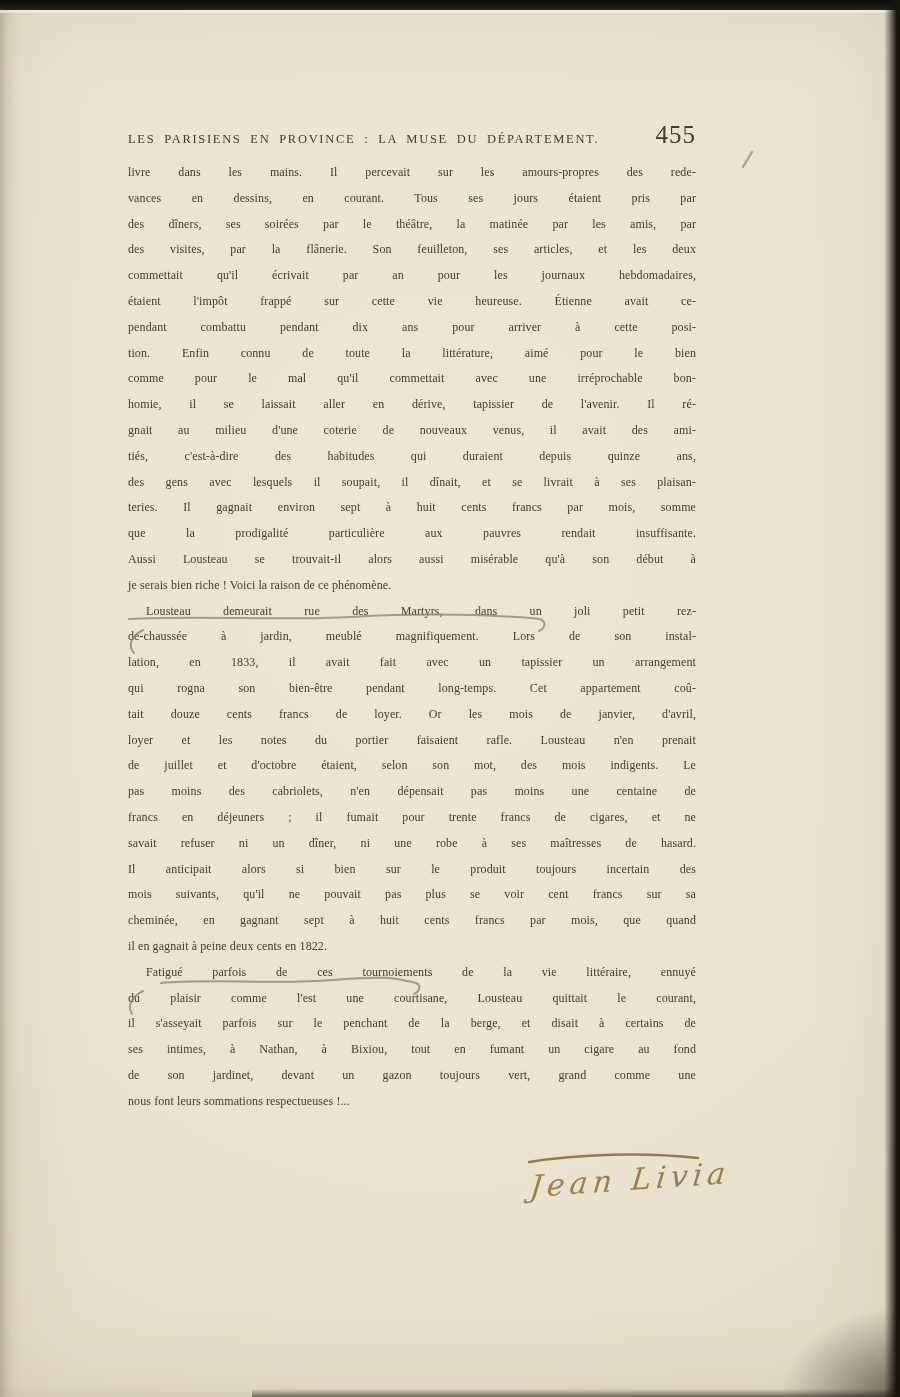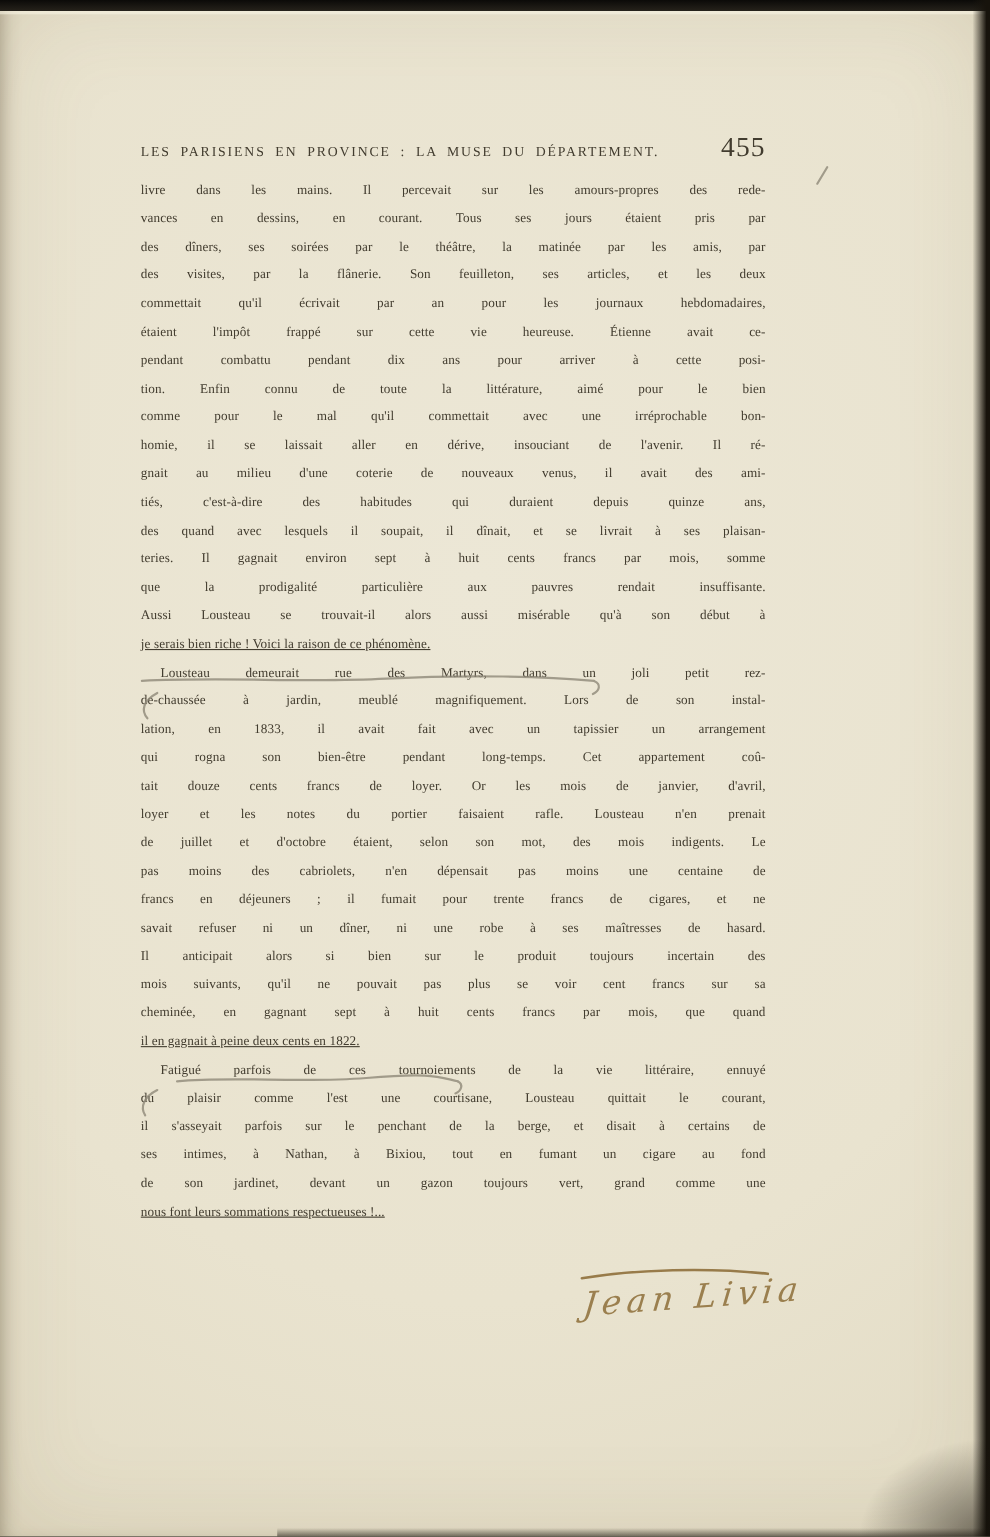--- a/index.html
+++ b/index.html
@@ -30,21 +30,21 @@
     display:flex;justify-content:space-between;align-items:baseline;color:var(--ink);
   }
   .running-title{font-size:12.5px;letter-spacing:1.7px;word-spacing:4px;font-weight:400;}
   .page-number{font-size:25px;letter-spacing:1px;}
 
   .body-text{
     position:absolute;left:128px;top:160px;width:568px;
     font-size:12px;line-height:25.8px;color:var(--ink);letter-spacing:.1px;
   }
   .line{text-align:justify;text-align-last:justify;}
-  .line.last{text-align-last:left;text-decoration:underline;}
+  .line.last{text-align-last:left;}
   .line.indent{text-indent:18px;}
 
   .pencil{position:absolute;opacity:.78;}
   .pencil path{fill:none;stroke:var(--pencil);stroke-width:2;stroke-linecap:round;}
 
   .signature-block{position:absolute;left:498px;top:1140px;width:270px;height:90px;color:var(--sig);}
   .signature-flourish{position:absolute;left:28px;top:6px;opacity:.85;}
   .signature-flourish path{fill:none;stroke:var(--sig);stroke-width:2.4;stroke-linecap:round;}
   .signature-text{
     position:absolute;left:32px;top:22px;white-space:nowrap;
@@ -66,24 +66,24 @@
       <div class="para">
         <div class="line">livre dans les mains. Il percevait sur les amours-propres des rede-</div>
         <div class="line">vances en dessins, en courant. Tous ses jours étaient pris par</div>
         <div class="line">des dîners, ses soirées par le théâtre, la matinée par les amis, par</div>
         <div class="line">des visites, par la flânerie. Son feuilleton, ses articles, et les deux</div>
         <div class="line">commettait qu'il écrivait par an pour les journaux hebdomadaires,</div>
         <div class="line">étaient l'impôt frappé sur cette vie heureuse. Étienne avait ce-</div>
         <div class="line">pendant combattu pendant dix ans pour arriver à cette posi-</div>
         <div class="line">tion. Enfin connu de toute la littérature, aimé pour le bien</div>
         <div class="line">comme pour le mal qu'il commettait avec une irréprochable bon-</div>
-        <div class="line">homie, il se laissait aller en dérive, insouciant de l'avenir. Il ré-</div>
+        <div class="line">homie, il se laissait aller en dérive, tapissier de l'avenir. Il ré-</div>
         <div class="line">gnait au milieu d'une coterie de nouveaux venus, il avait des ami-</div>
         <div class="line">tiés, c'est-à-dire des habitudes qui duraient depuis quinze ans,</div>
-        <div class="line">des quand avec lesquels il soupait, il dînait, et se livrait à ses plaisan-</div>
+        <div class="line">des gens avec lesquels il soupait, il dînait, et se livrait à ses plaisan-</div>
         <div class="line">teries. Il gagnait environ sept à huit cents francs par mois, somme</div>
         <div class="line">que la prodigalité particulière aux pauvres rendait insuffisante.</div>
         <div class="line">Aussi Lousteau se trouvait-il alors aussi misérable qu'à son début à</div>
         <div class="line last">je serais bien riche ! Voici la raison de ce phénomène.</div>
       </div>
       <div class="para">
         <div class="line indent">Lousteau demeurait rue des Martyrs, dans un joli petit rez-</div>
         <div class="line">de-chaussée à jardin, meublé magnifiquement. Lors de son instal-</div>
         <div class="line">lation, en 1833, il avait fait avec un tapissier un arrangement</div>
         <div class="line">qui rogna son bien-être pendant long-temps. Cet appartement coû-</div>

